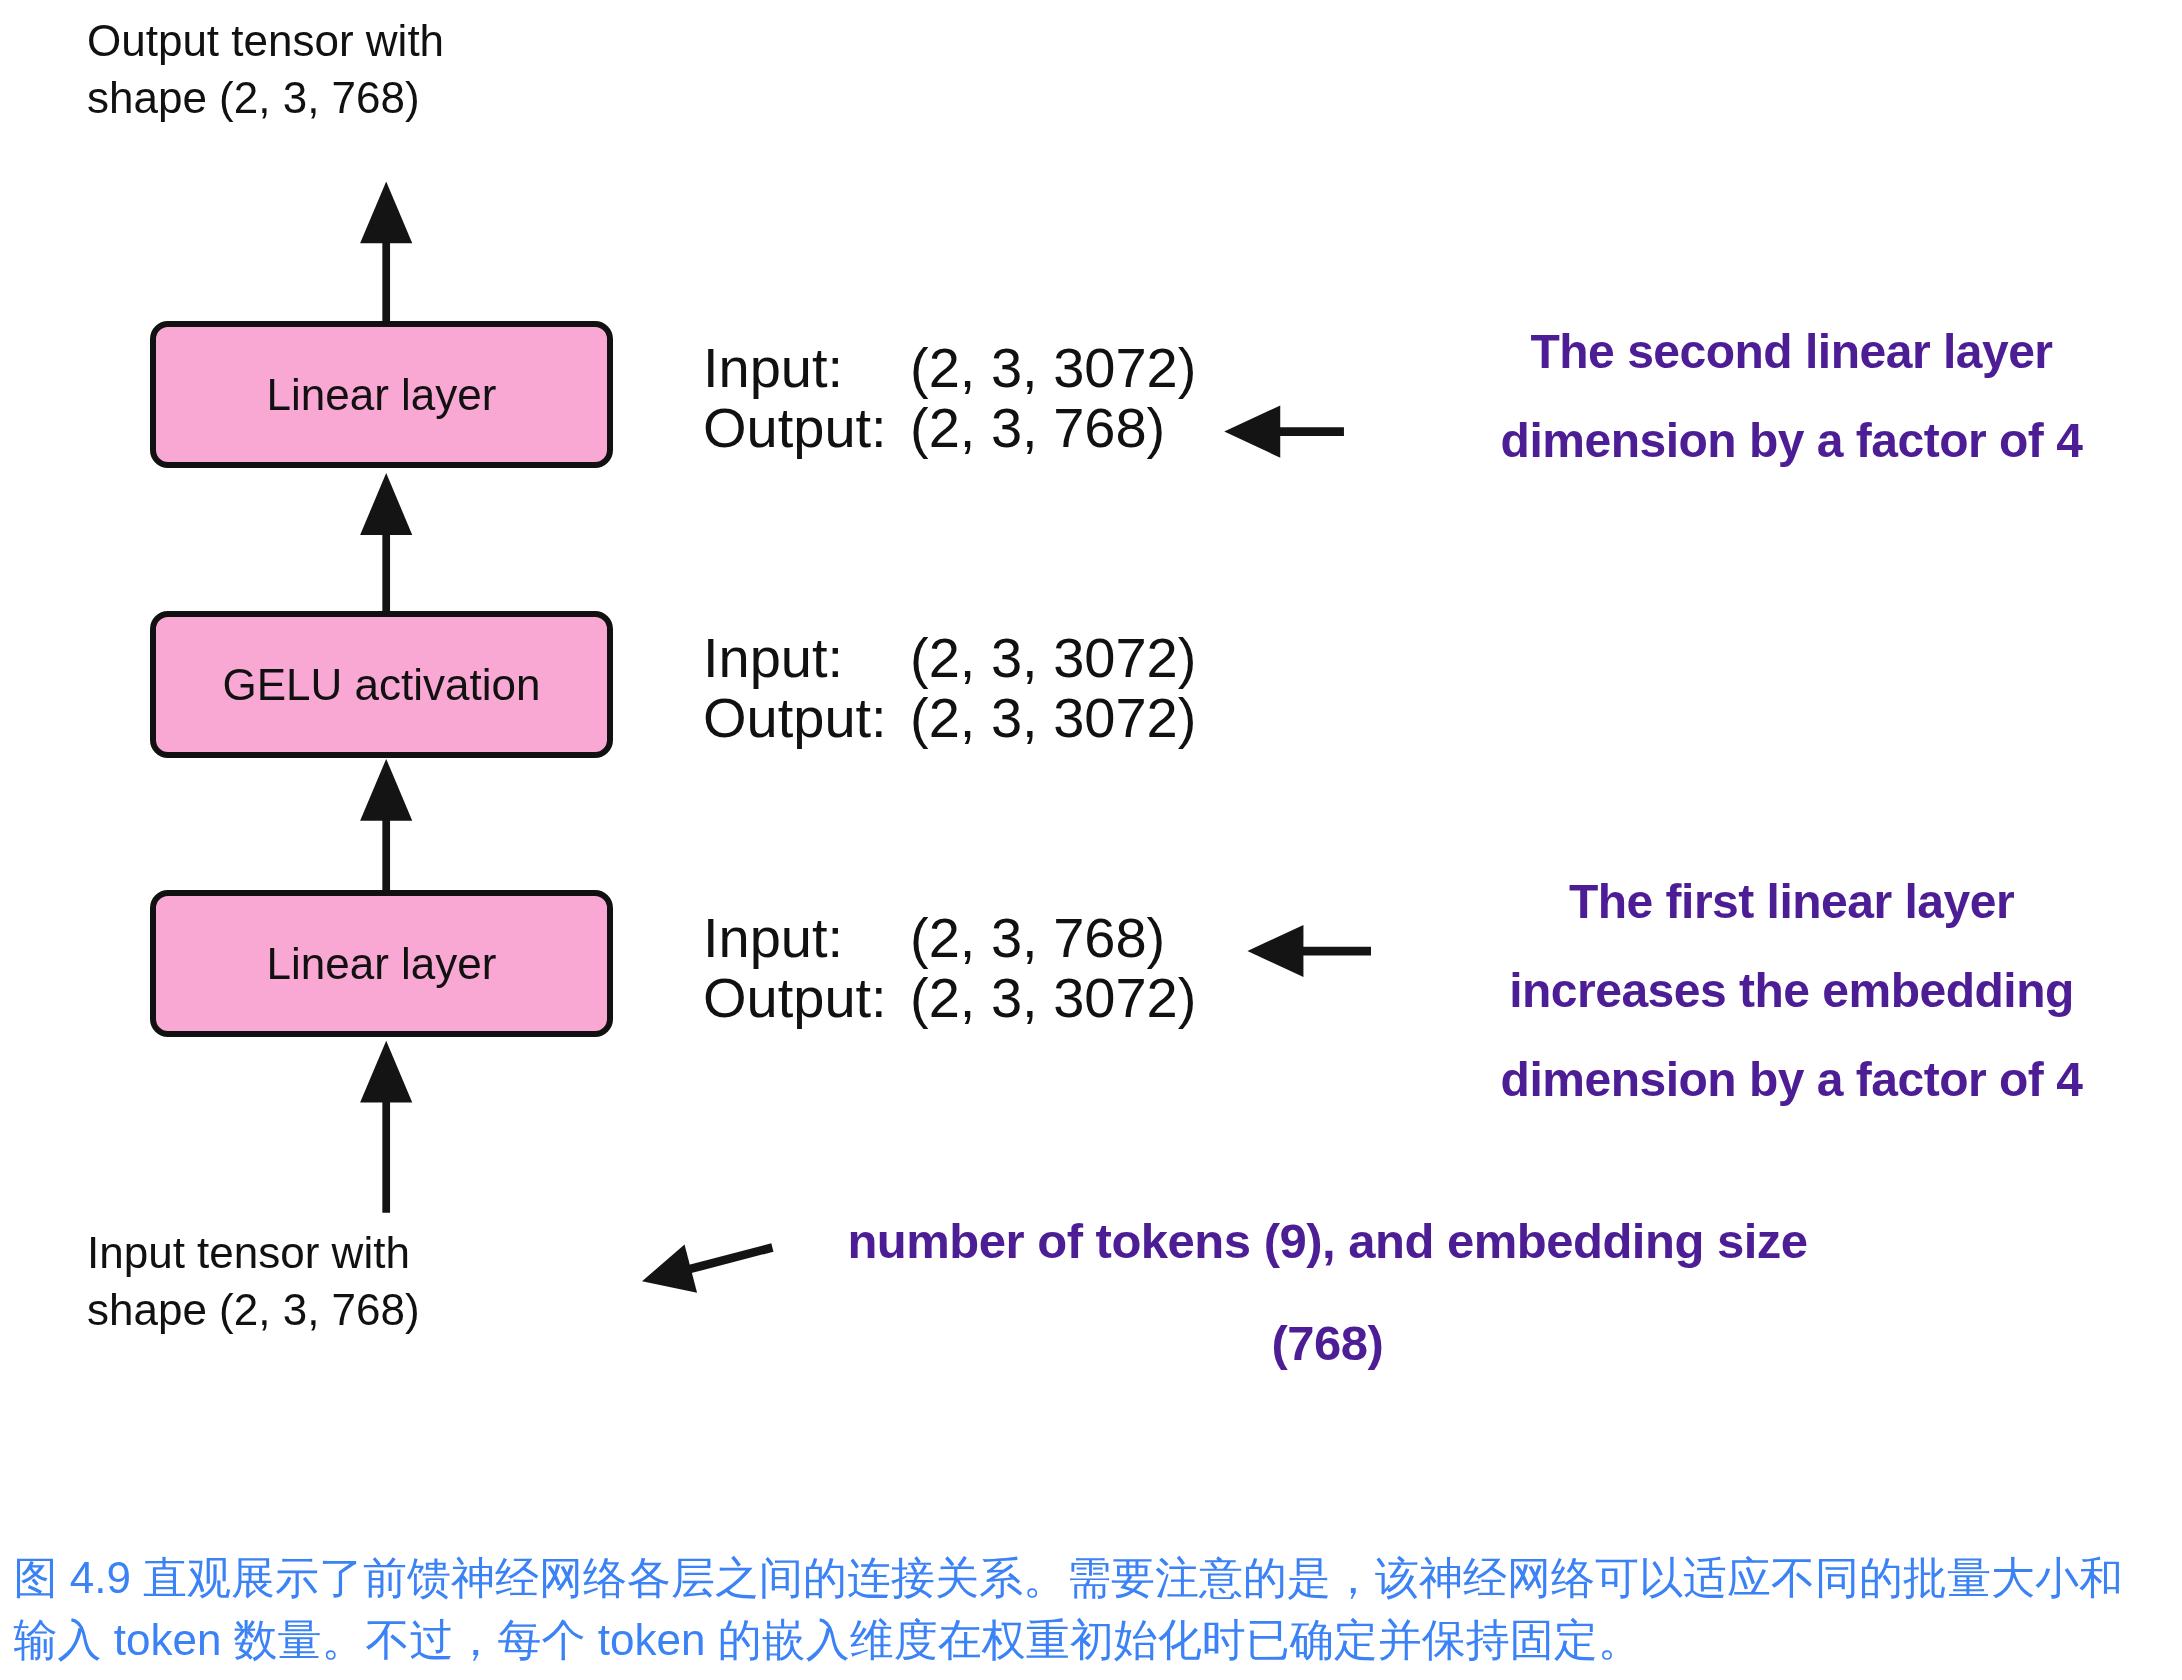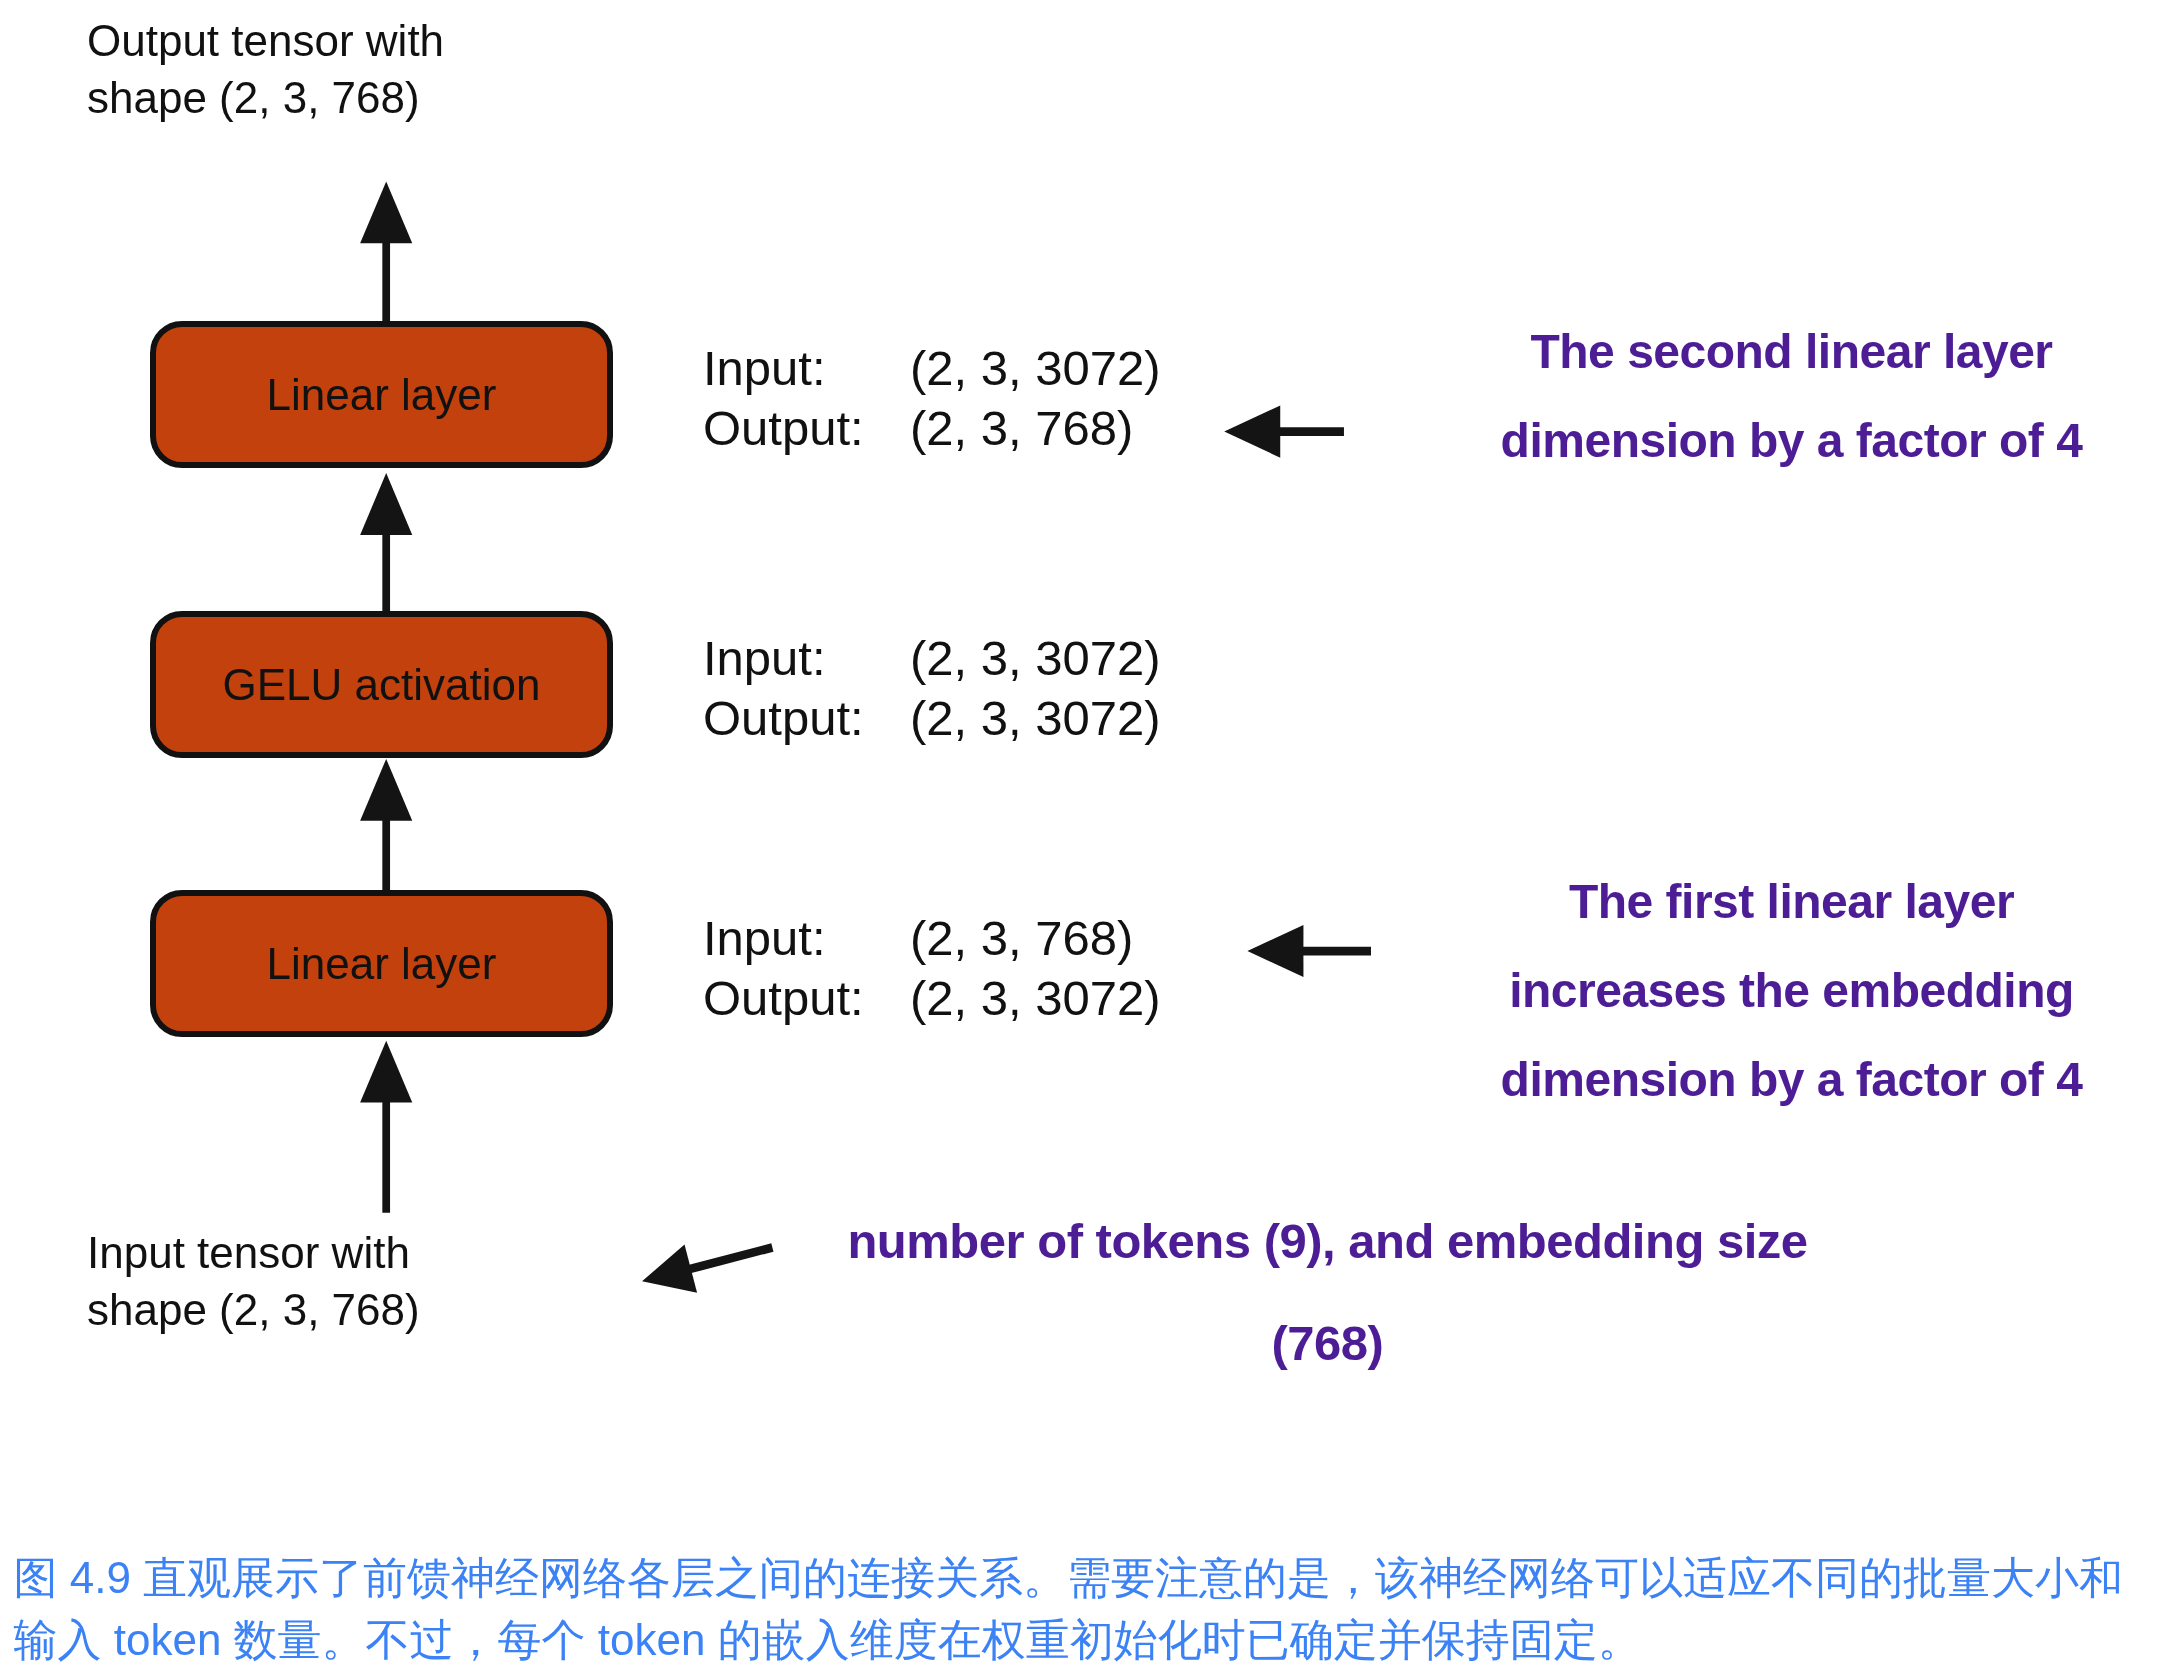--- a/index.html
+++ b/index.html
@@ -11,29 +11,29 @@
   .stage { position: relative; width: 2182px; height: 1680px; overflow: hidden; background: #ffffff; }
   svg.arrows { position: absolute; left: 0; top: 0; pointer-events: none; }
 
   .tensor-label {
     position: absolute; width: 599px; text-align: left;
     font-size: 44px; line-height: 1.3; color: #111111;
   }
 
   .node-box {
     position: absolute; left: 150px; width: 463px; height: 147px;
-    box-sizing: border-box; border: 6.8px solid #111111; border-radius: 32px;
-    background: #c2410c; display: flex; align-items: center; justify-content: center;
+    box-sizing: border-box; border: 6.8px solid #111111; border-radius: 18px;
+    background: #f9a8d4; display: flex; align-items: center; justify-content: center;
     font-size: 44px; color: #111111;
   }
 
   .io-block {
     position: absolute; left: 703px;
     display: grid; grid-template-columns: 207px auto;
-    font-size: 49px; line-height: 60px; color: #111111; white-space: nowrap;
+    font-size: 56px; line-height: 60px; color: #111111; white-space: nowrap;
   }
 
   .note {
     position: absolute; text-align: center; font-weight: 700;
     letter-spacing: -0.5px; color: #4c1d95;
   }
   .note-side  { width: 705px; left: 1439px; font-size: 48px; line-height: 89px; }
   .note-bottom{ width: 1091px; left: 782px; font-size: 49px; line-height: 102px; }
 
   .caption {

